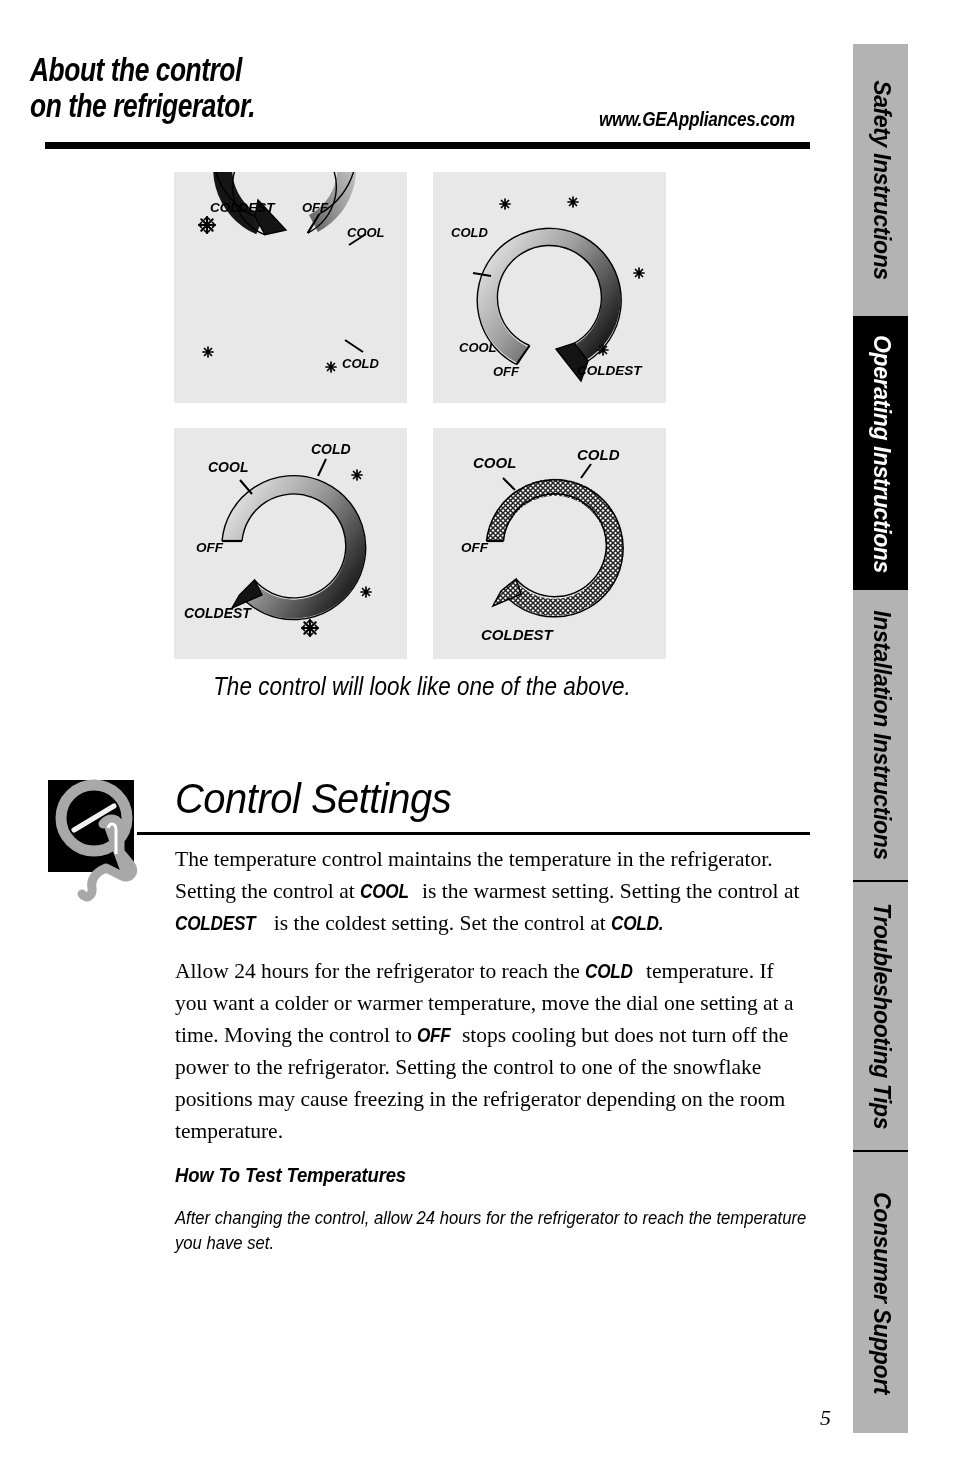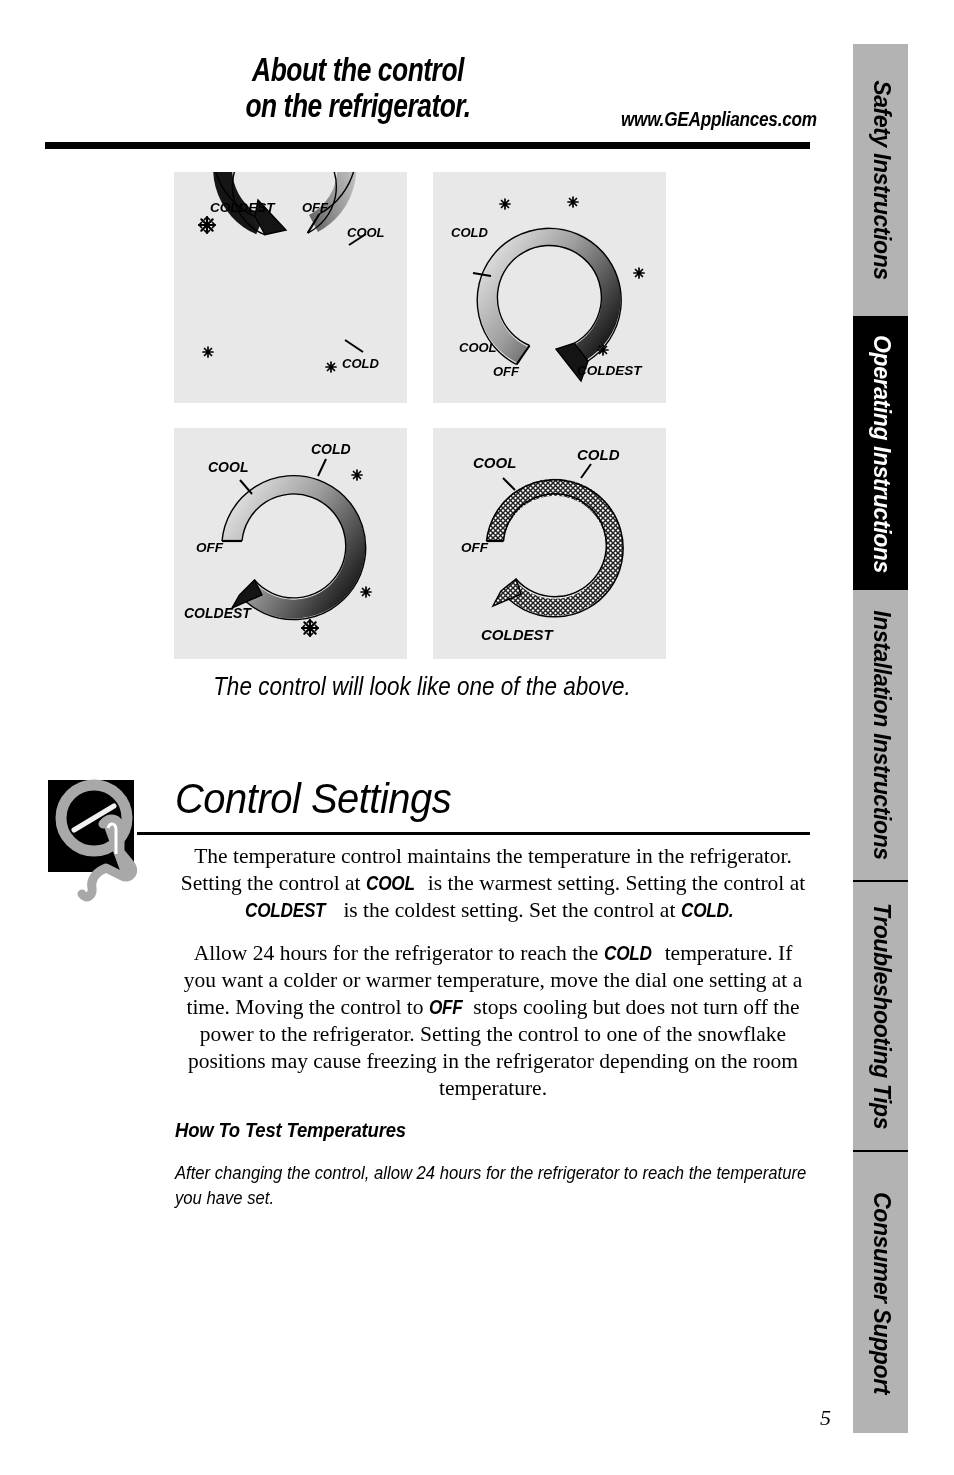--- a/index.html
+++ b/index.html
@@ -4,21 +4,21 @@
 <style>
   html, body { margin:0; padding:0; }
   body {
     width:954px; height:1475px; position:relative;
     background:#ffffff;
     font-family:"Liberation Serif", serif;
     overflow:hidden;
   }
 
   
-  #header { position:absolute; left:52px; top:52px; width:765px;text-align:center; }
+  #header { position:absolute; left:30px; top:52px; width:765px; }
   .hdr-title {
     font-family:"Liberation Sans", sans-serif;
     font-weight:bold; font-style:italic;
     font-size:33px; line-height:36px;
     letter-spacing:-0.6px;
     transform:scaleX(0.80); transform-origin:left top;
     white-space:nowrap;
     color:#000;
   }
   .hdr-url {
@@ -69,23 +69,23 @@
     white-space:nowrap; color:#000;
   }
   #cs-rule {
     position:absolute; left:137px; top:832px;
     width:673px; height:3px; background:#000;
   }
 
   #body-col { position:absolute; left:175px; top:843px; width:636px; }
   .para {
     font-family:"Liberation Serif", serif;
-    font-size:21.5px; line-height:27px;
+    font-size:21.5px; line-height:32px;
     color:#000; margin:0 0 16px 0;
-    text-align:center;
+    text-align:left;
   }
   .kw {
     font-family:"Liberation Sans", sans-serif;
     font-weight:bold; font-style:italic;
     font-size:20px; letter-spacing:-0.3px;
     display:inline-block; transform:scaleX(0.86);
     transform-origin:left center;
   }
   .subhead {
     font-family:"Liberation Sans", sans-serif;

